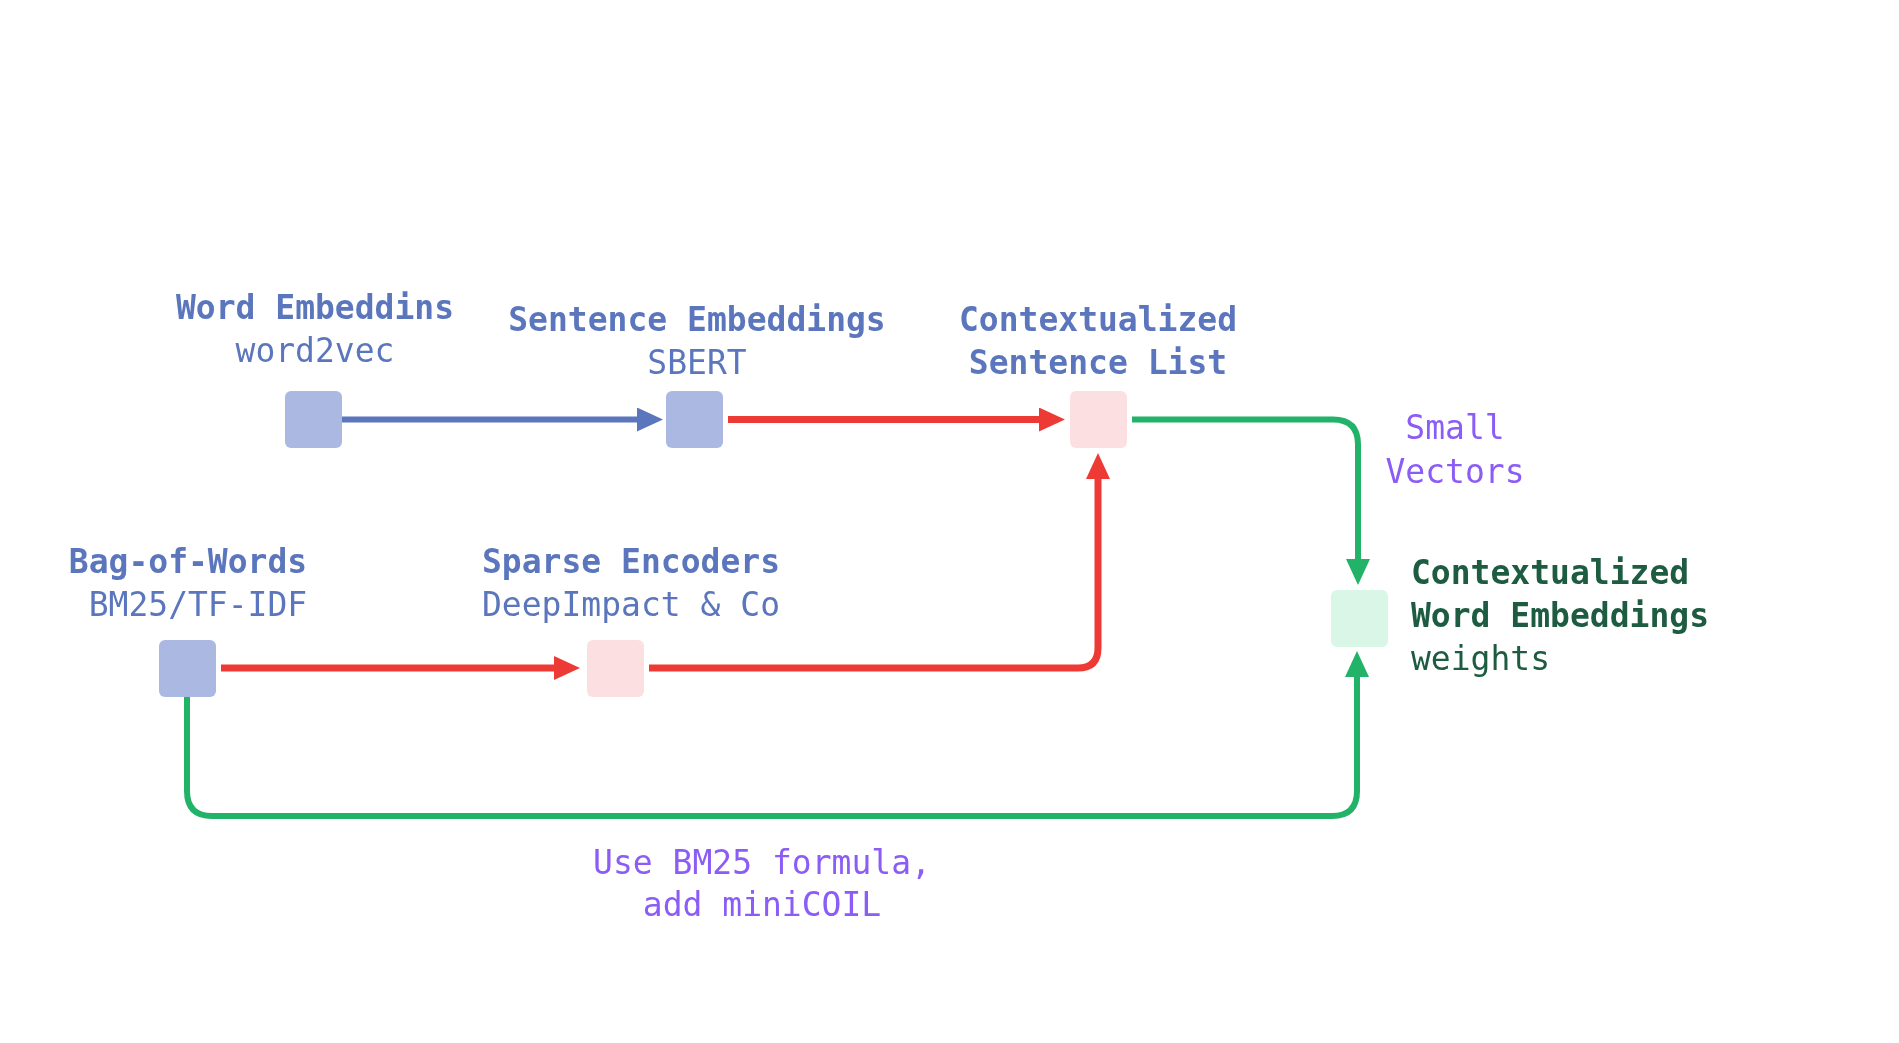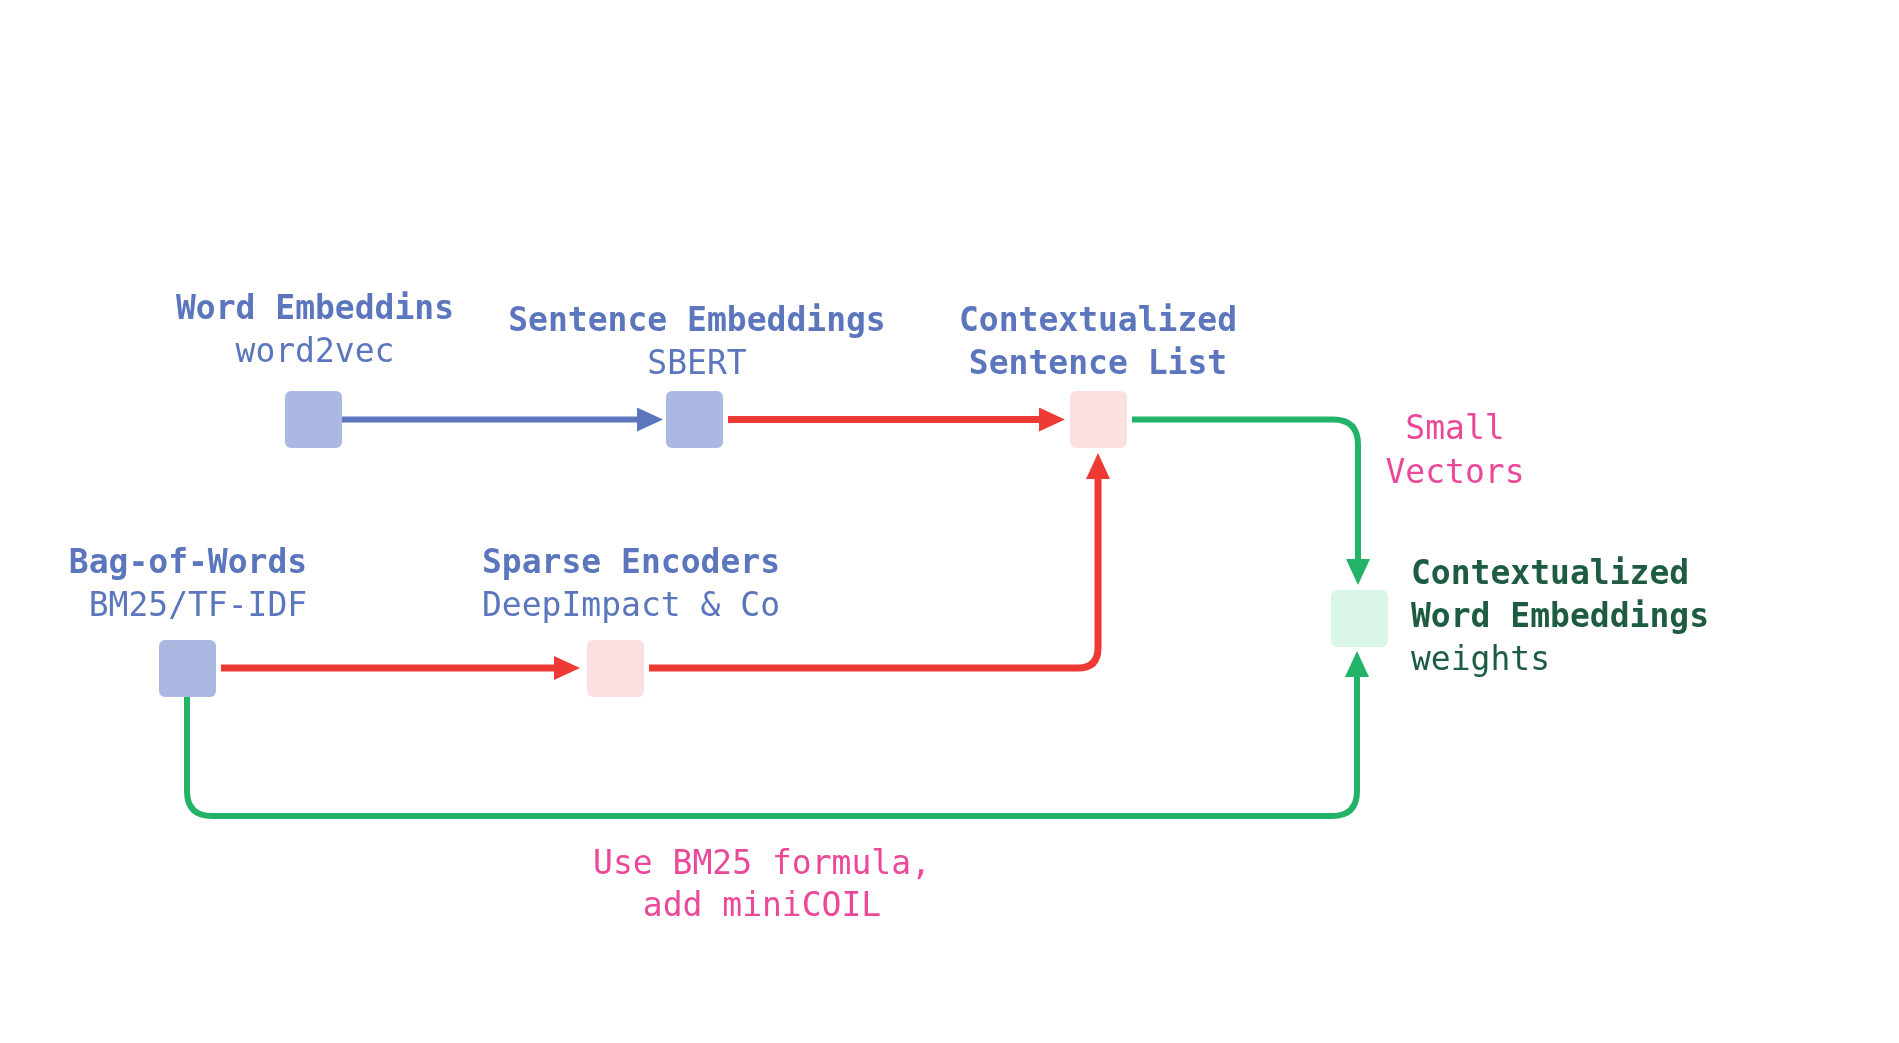--- a/index.html
+++ b/index.html
@@ -42,21 +42,21 @@
   }
   .label-left {
     position: absolute;
     text-align: left;
     font-size: 33px;
     line-height: 43px;
     white-space: nowrap;
   }
   .bold { font-weight: bold; }
   .blue { color: #5b76bd; }
-  .green { color: #ec4899; }
+  .green { color: #8b5cf6; }
   .dark-green { color: #1d5c41; }
   .caption { line-height: 42px; }
 </style>
 </head>
 <body>
 
 <div class="canvas">
 
   <svg class="connectors" viewBox="0 0 1899 1043" xmlns="http://www.w3.org/2000/svg">
     <defs>

